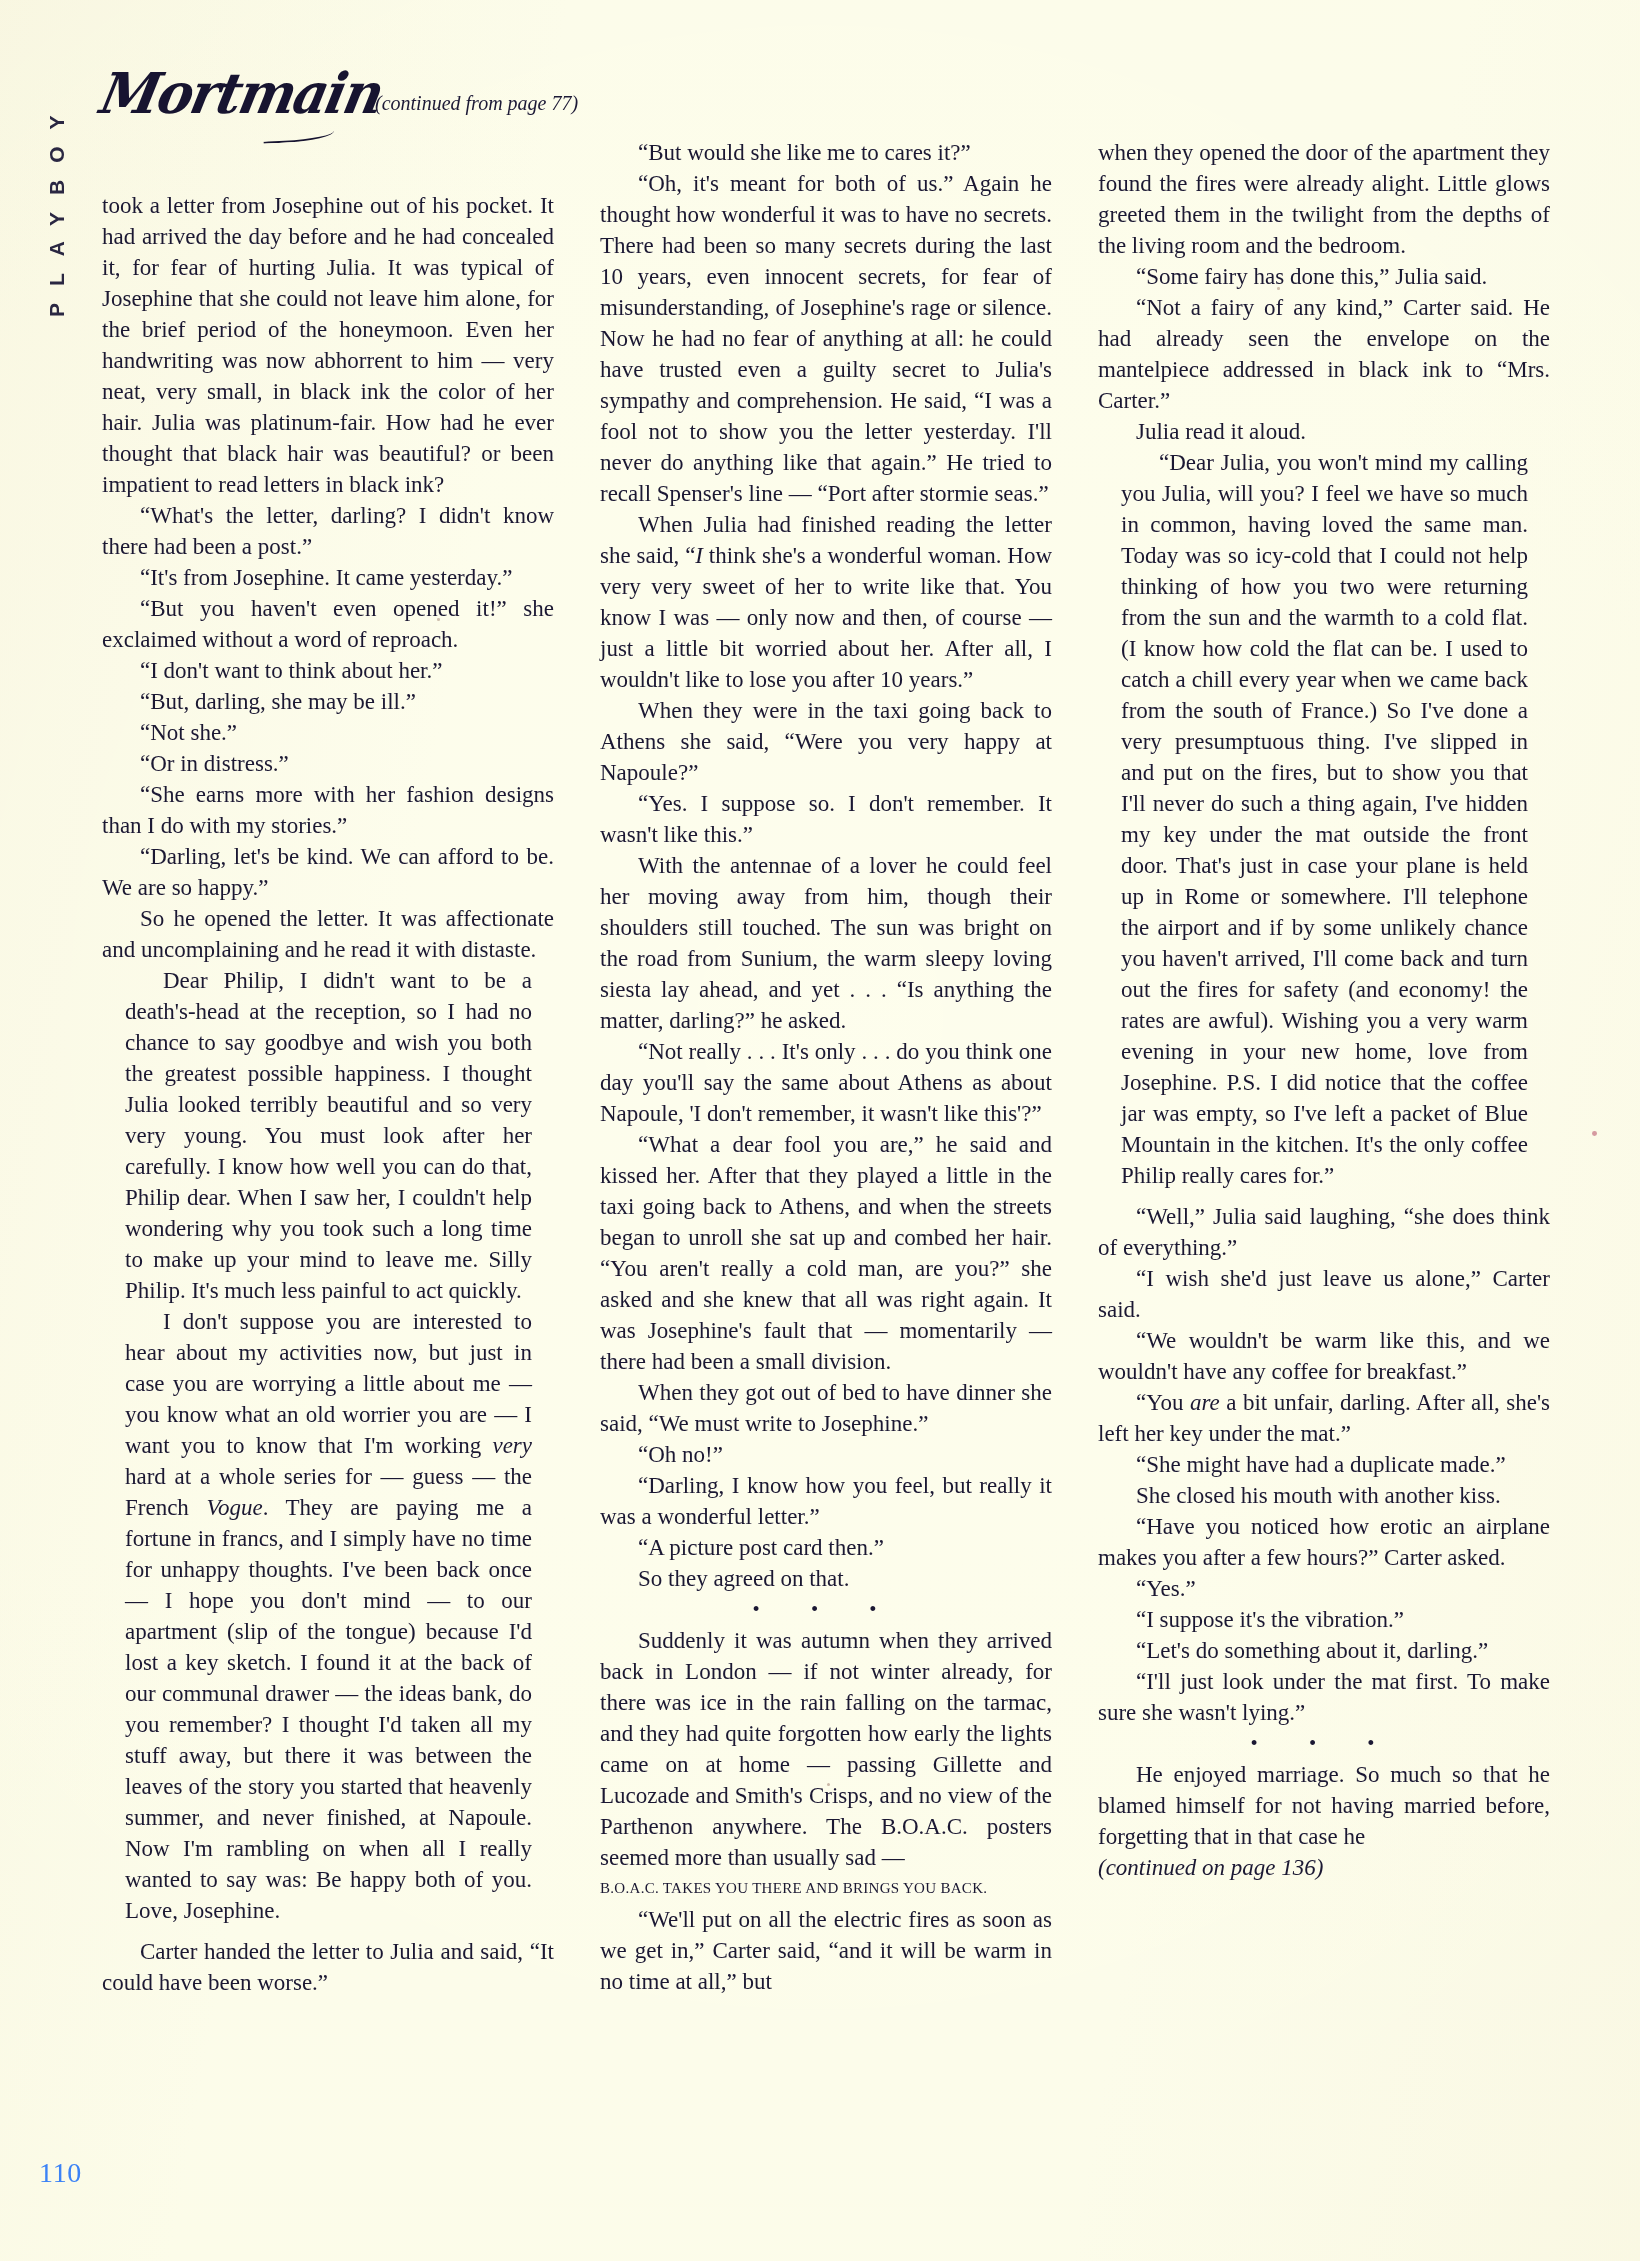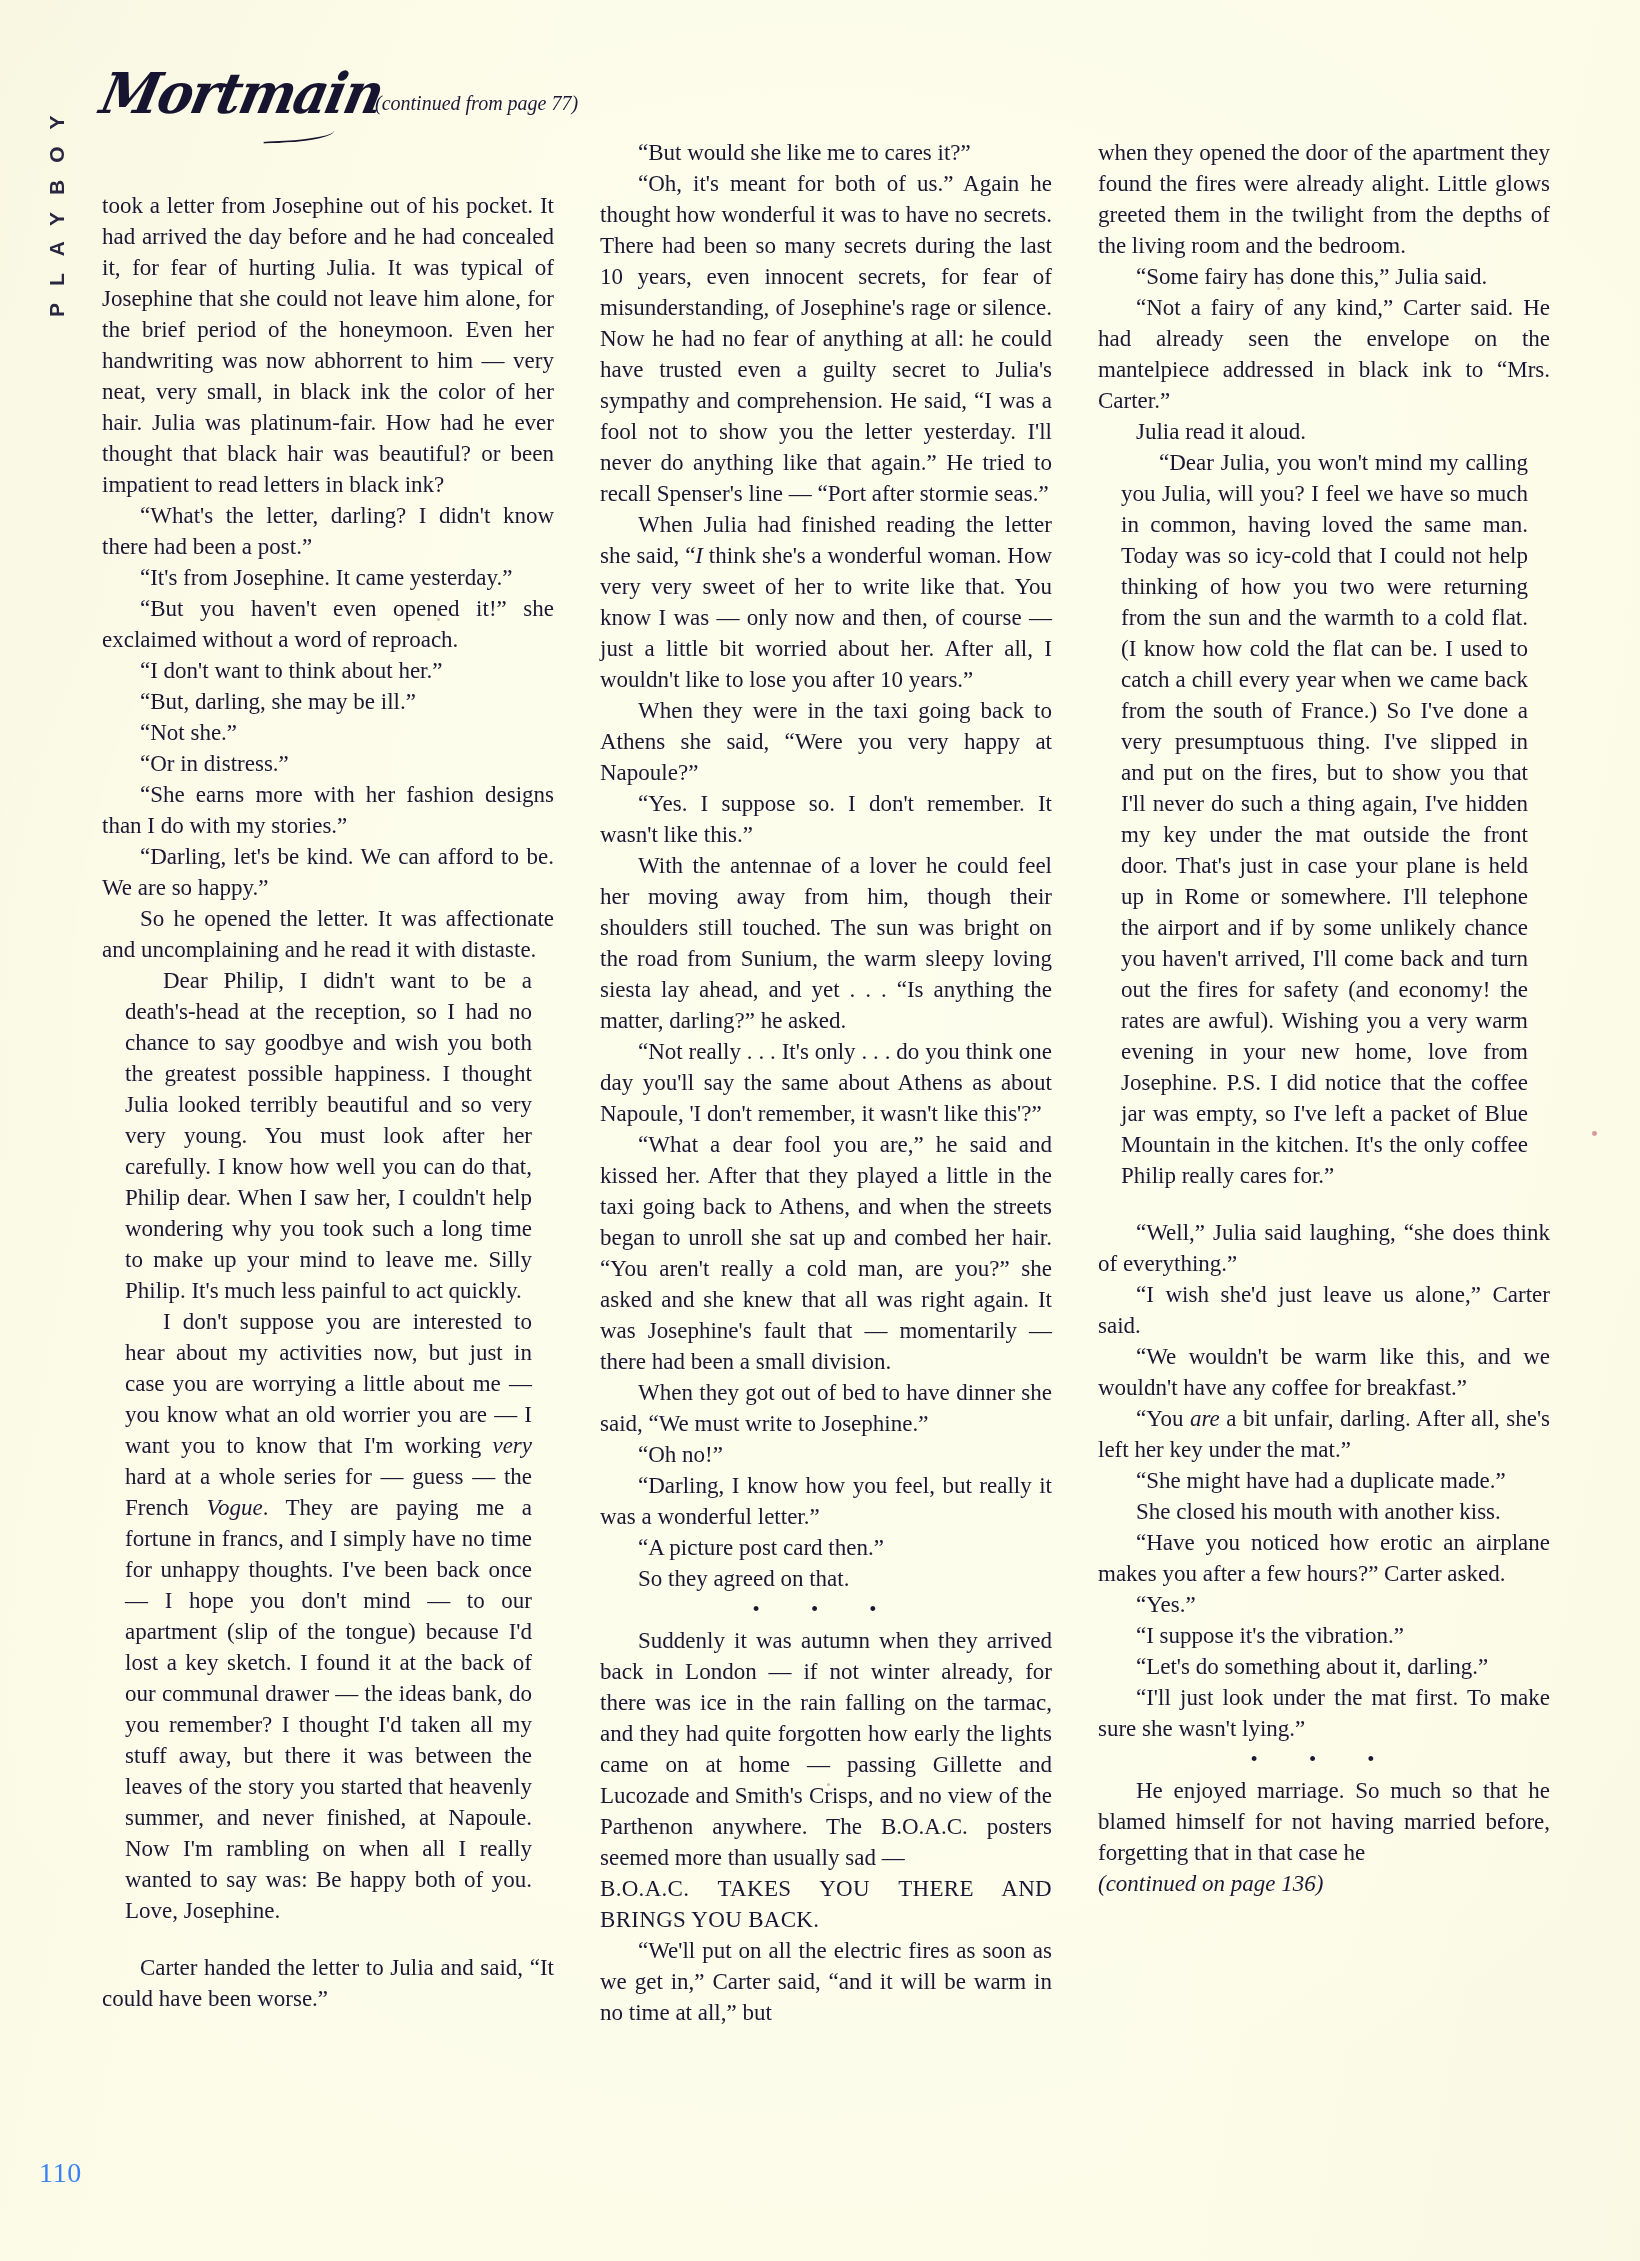--- a/index.html
+++ b/index.html
@@ -125,25 +125,25 @@
   .col p.noindent {
     text-indent: 0;
   }
   
   .col p.letter {
     margin-left: 23px;
     margin-right: 22px;
     text-indent: 38px;
   }
   .col p.gap-before {
-    margin-top: 26px;
+    margin-top: 10px;
   }
   .smallcaps {
     font-variant: small-caps;
-    font-size: 23px;
+    font-size: 15px;
     letter-spacing: 0.3px;
   }
   .dots {
     text-align: center;
     text-indent: 0;
     letter-spacing: 23px;
     font-size: 20.5px;
     margin: 12.3px 0 12.3px 0;
     color: #1b1833;
   }

